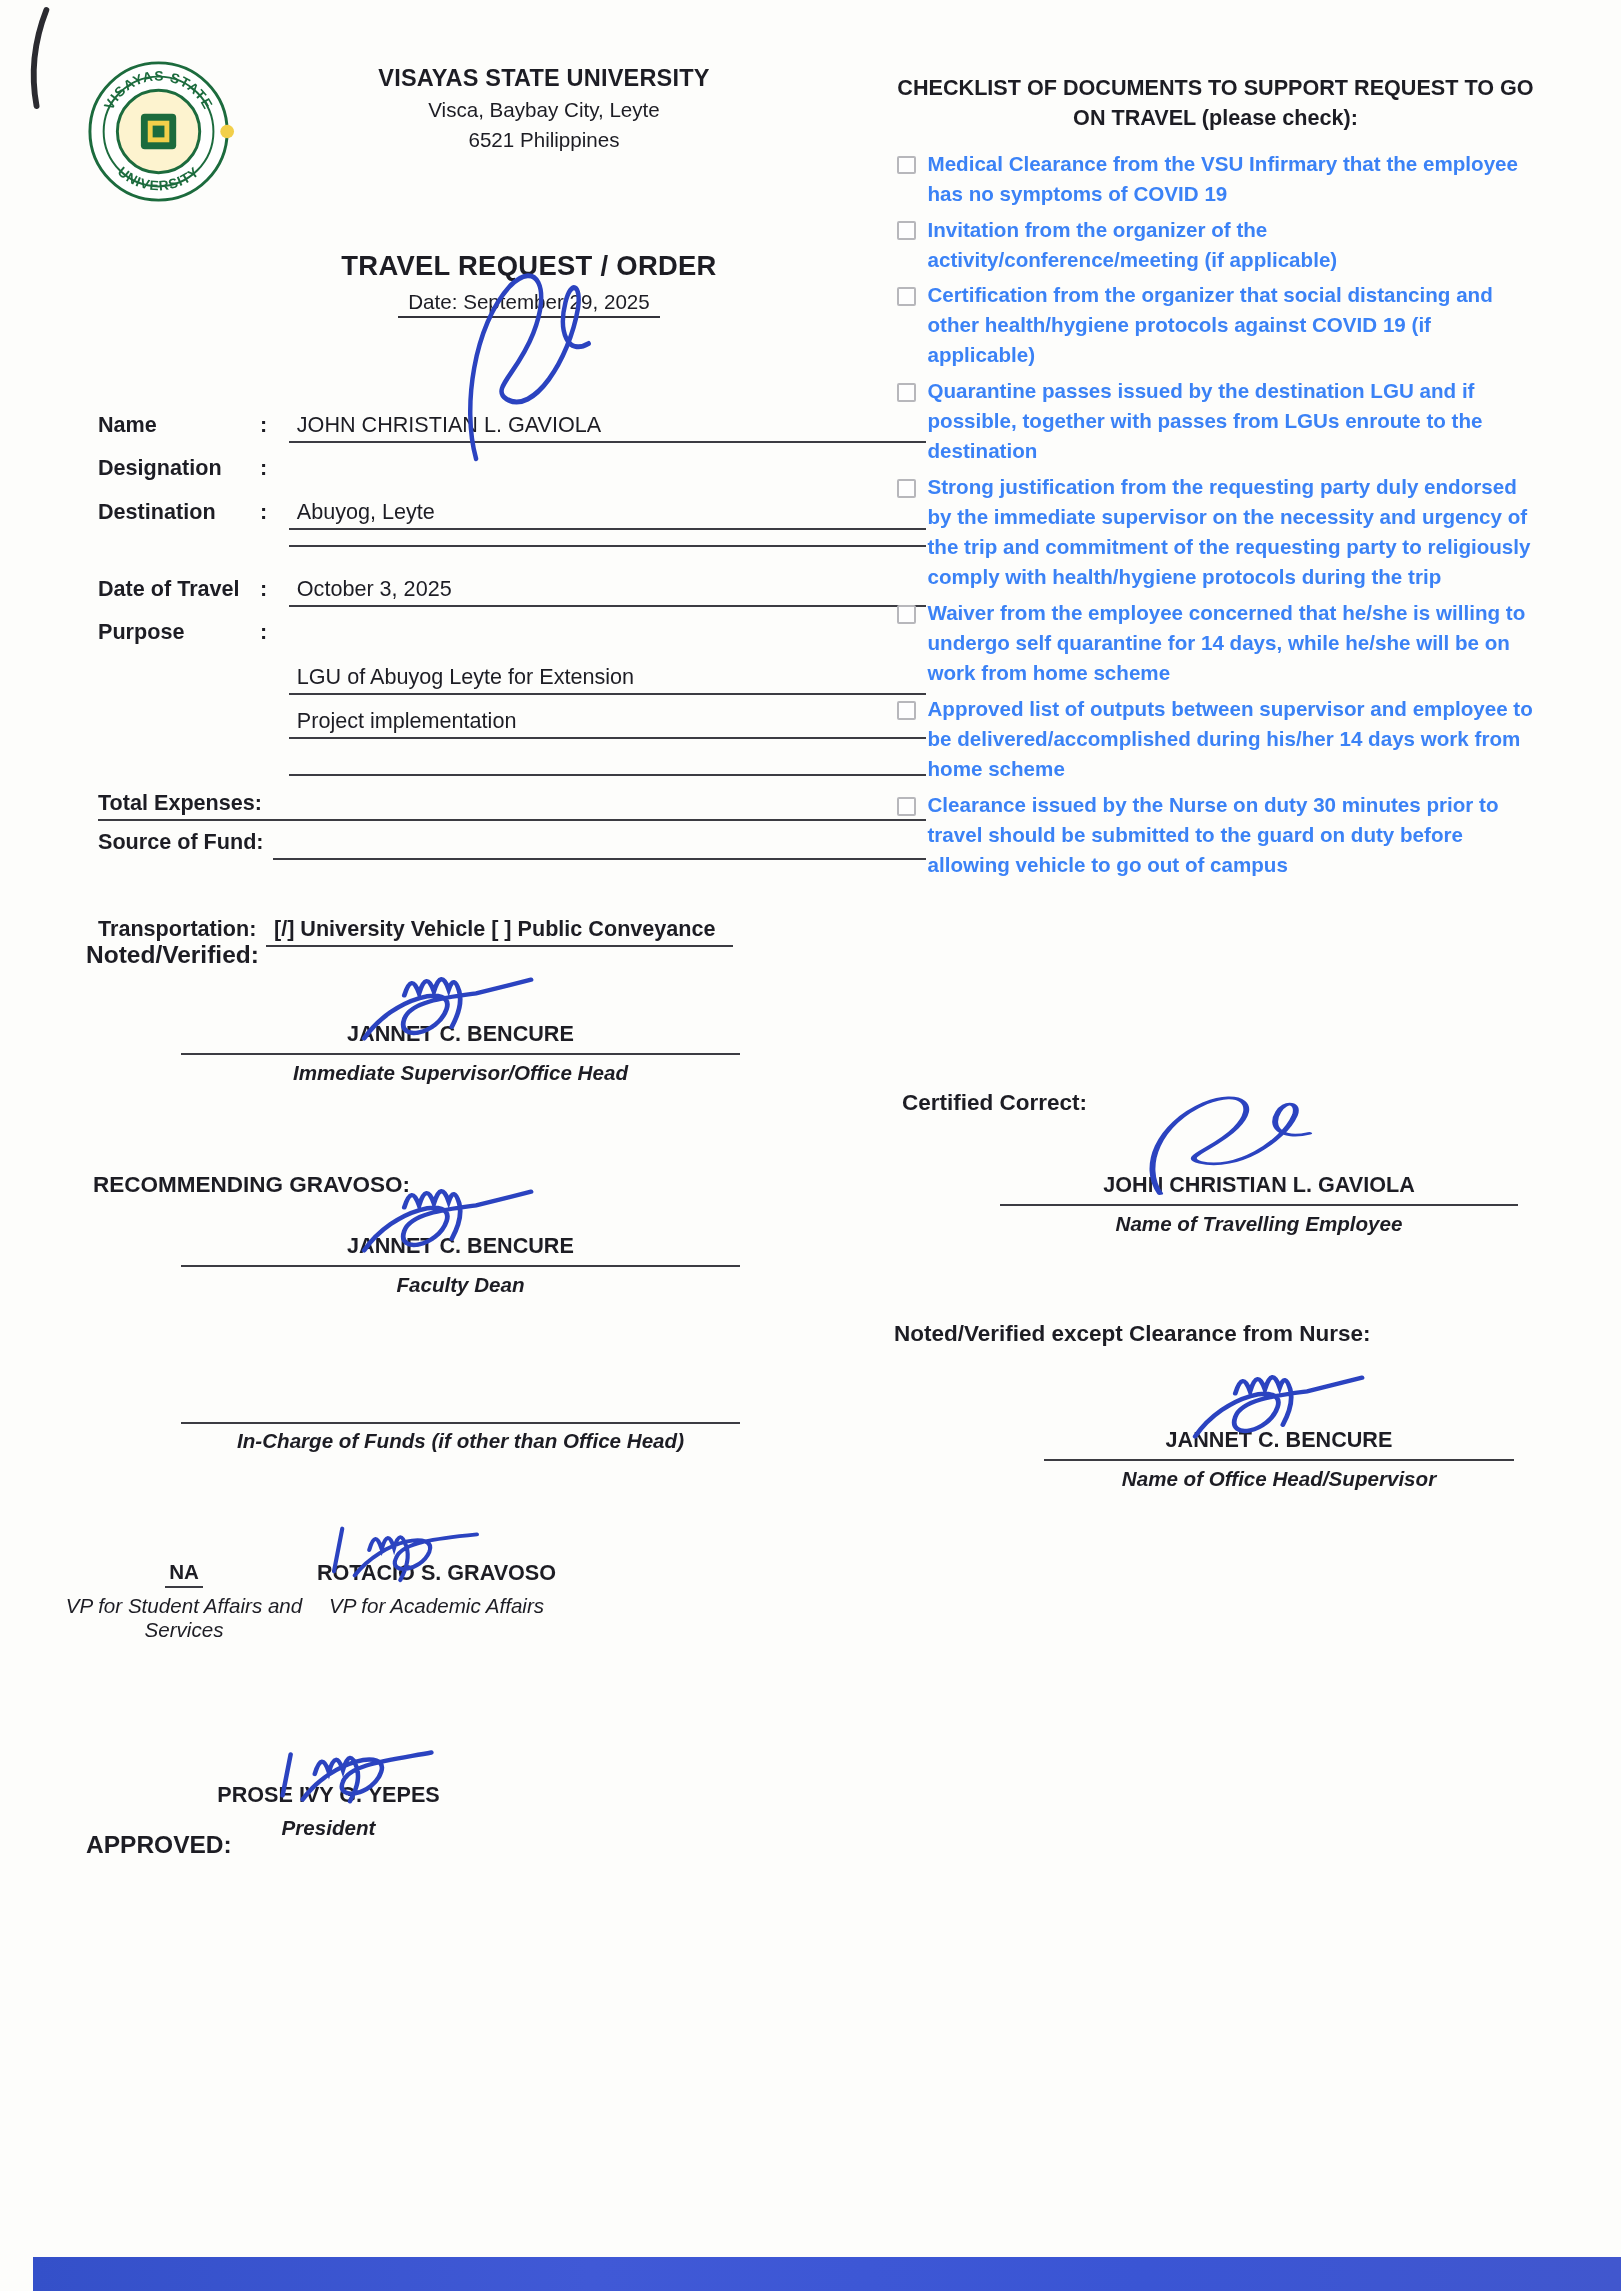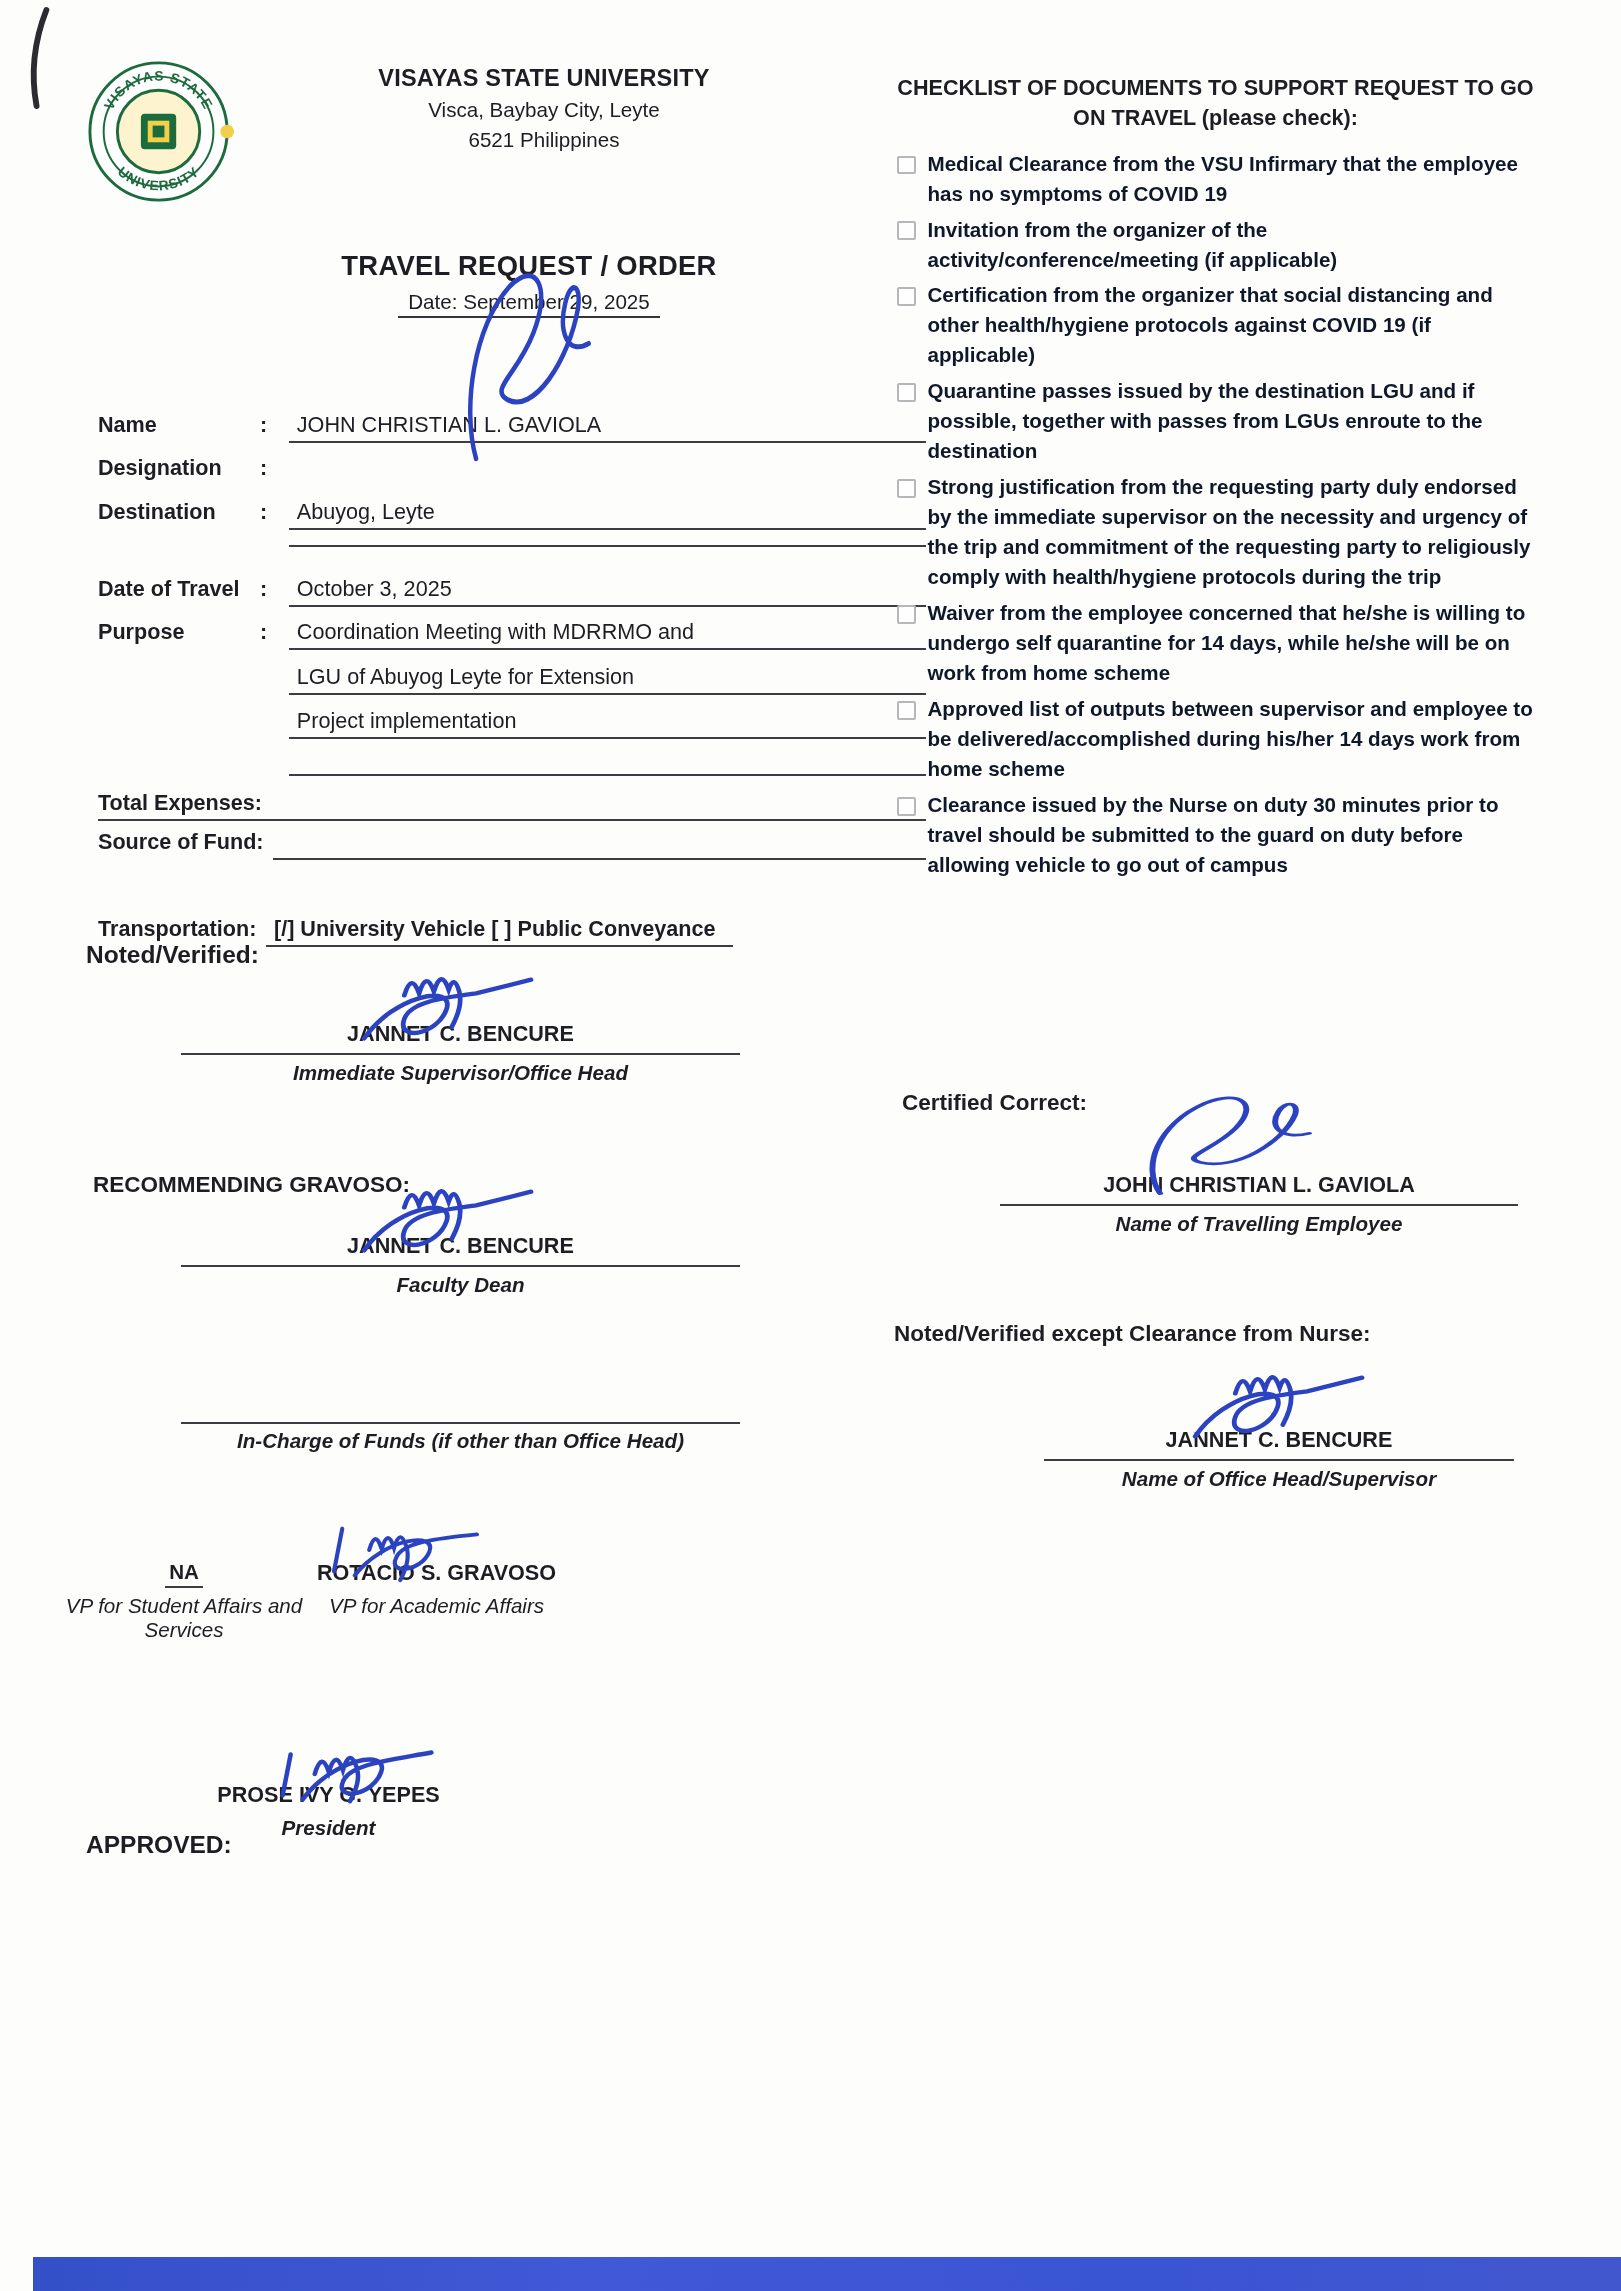--- a/index.html
+++ b/index.html
@@ -40,21 +40,21 @@
   .sigtitle.reg { font-weight:normal; }
   .u-only { height:21.6px; border-bottom:2px solid #3c3c42; }
   .na-text { display:inline-block; border-bottom:2px solid #3c3c42; padding:0 3.9px 2px; font-weight:bold; font-size:20.6px; }
   .sec-label { position:absolute; font-size:22.5px; font-weight:bold; }
 
   
   .chk-wrap { position:absolute; left:897px; top:73px; width:637px; }
   .chk-title { text-align:center; font-size:21.6px; font-weight:bold; line-height:30px; margin-bottom:15.7px; }
   .chk-item { display:flex; gap:11.8px; margin-bottom:5.9px; }
   .chk-box { flex:none; width:14.7px; height:14.7px; border:2px solid #b7b7bb; border-radius:2px; margin-top:6.9px; background:#fefefe; }
-  .chk-text { font-size:20.6px; font-weight:bold; line-height:30px; color:#0f172a; }
+  .chk-text { font-size:20.6px; font-weight:bold; line-height:30px; color:#3b82f6; }
 
   
   .sig { position:absolute; pointer-events:none; }
 
   .scan-bar { position:absolute; left:33px; right:0; bottom:0; height:35px;
               background:linear-gradient(90deg,#3450c9,#4059d6 35%,#3a55d4 70%,#4157ce); }
 </style>
 </head>
 <body>
 
@@ -135,21 +135,20 @@
 
   <div class="frow" style="left:98px; top:576px; width:828px;">
     <span class="flabel">Date of Travel</span>
     <span class="fcolon">:</span>
     <span class="fvalue">October 3, 2025</span>
   </div>
 
   <div class="frow" style="left:98px; top:619px; width:828px;">
     <span class="flabel">Purpose</span>
     <span class="fcolon">:</span>
-    <span class="fvalue">Coordination Meeting with MDRRMO and</span>
   </div>
   <div class="frow" style="left:289px; top:664px; width:637px;">
     <span class="fvalue">LGU of Abuyog Leyte for Extension</span>
   </div>
   <div class="frow" style="left:289px; top:708px; width:637px;">
     <span class="fvalue">Project implementation</span>
   </div>
 
   <div class="uline" style="left:289px; top:747px; width:637px;"></div>
 

